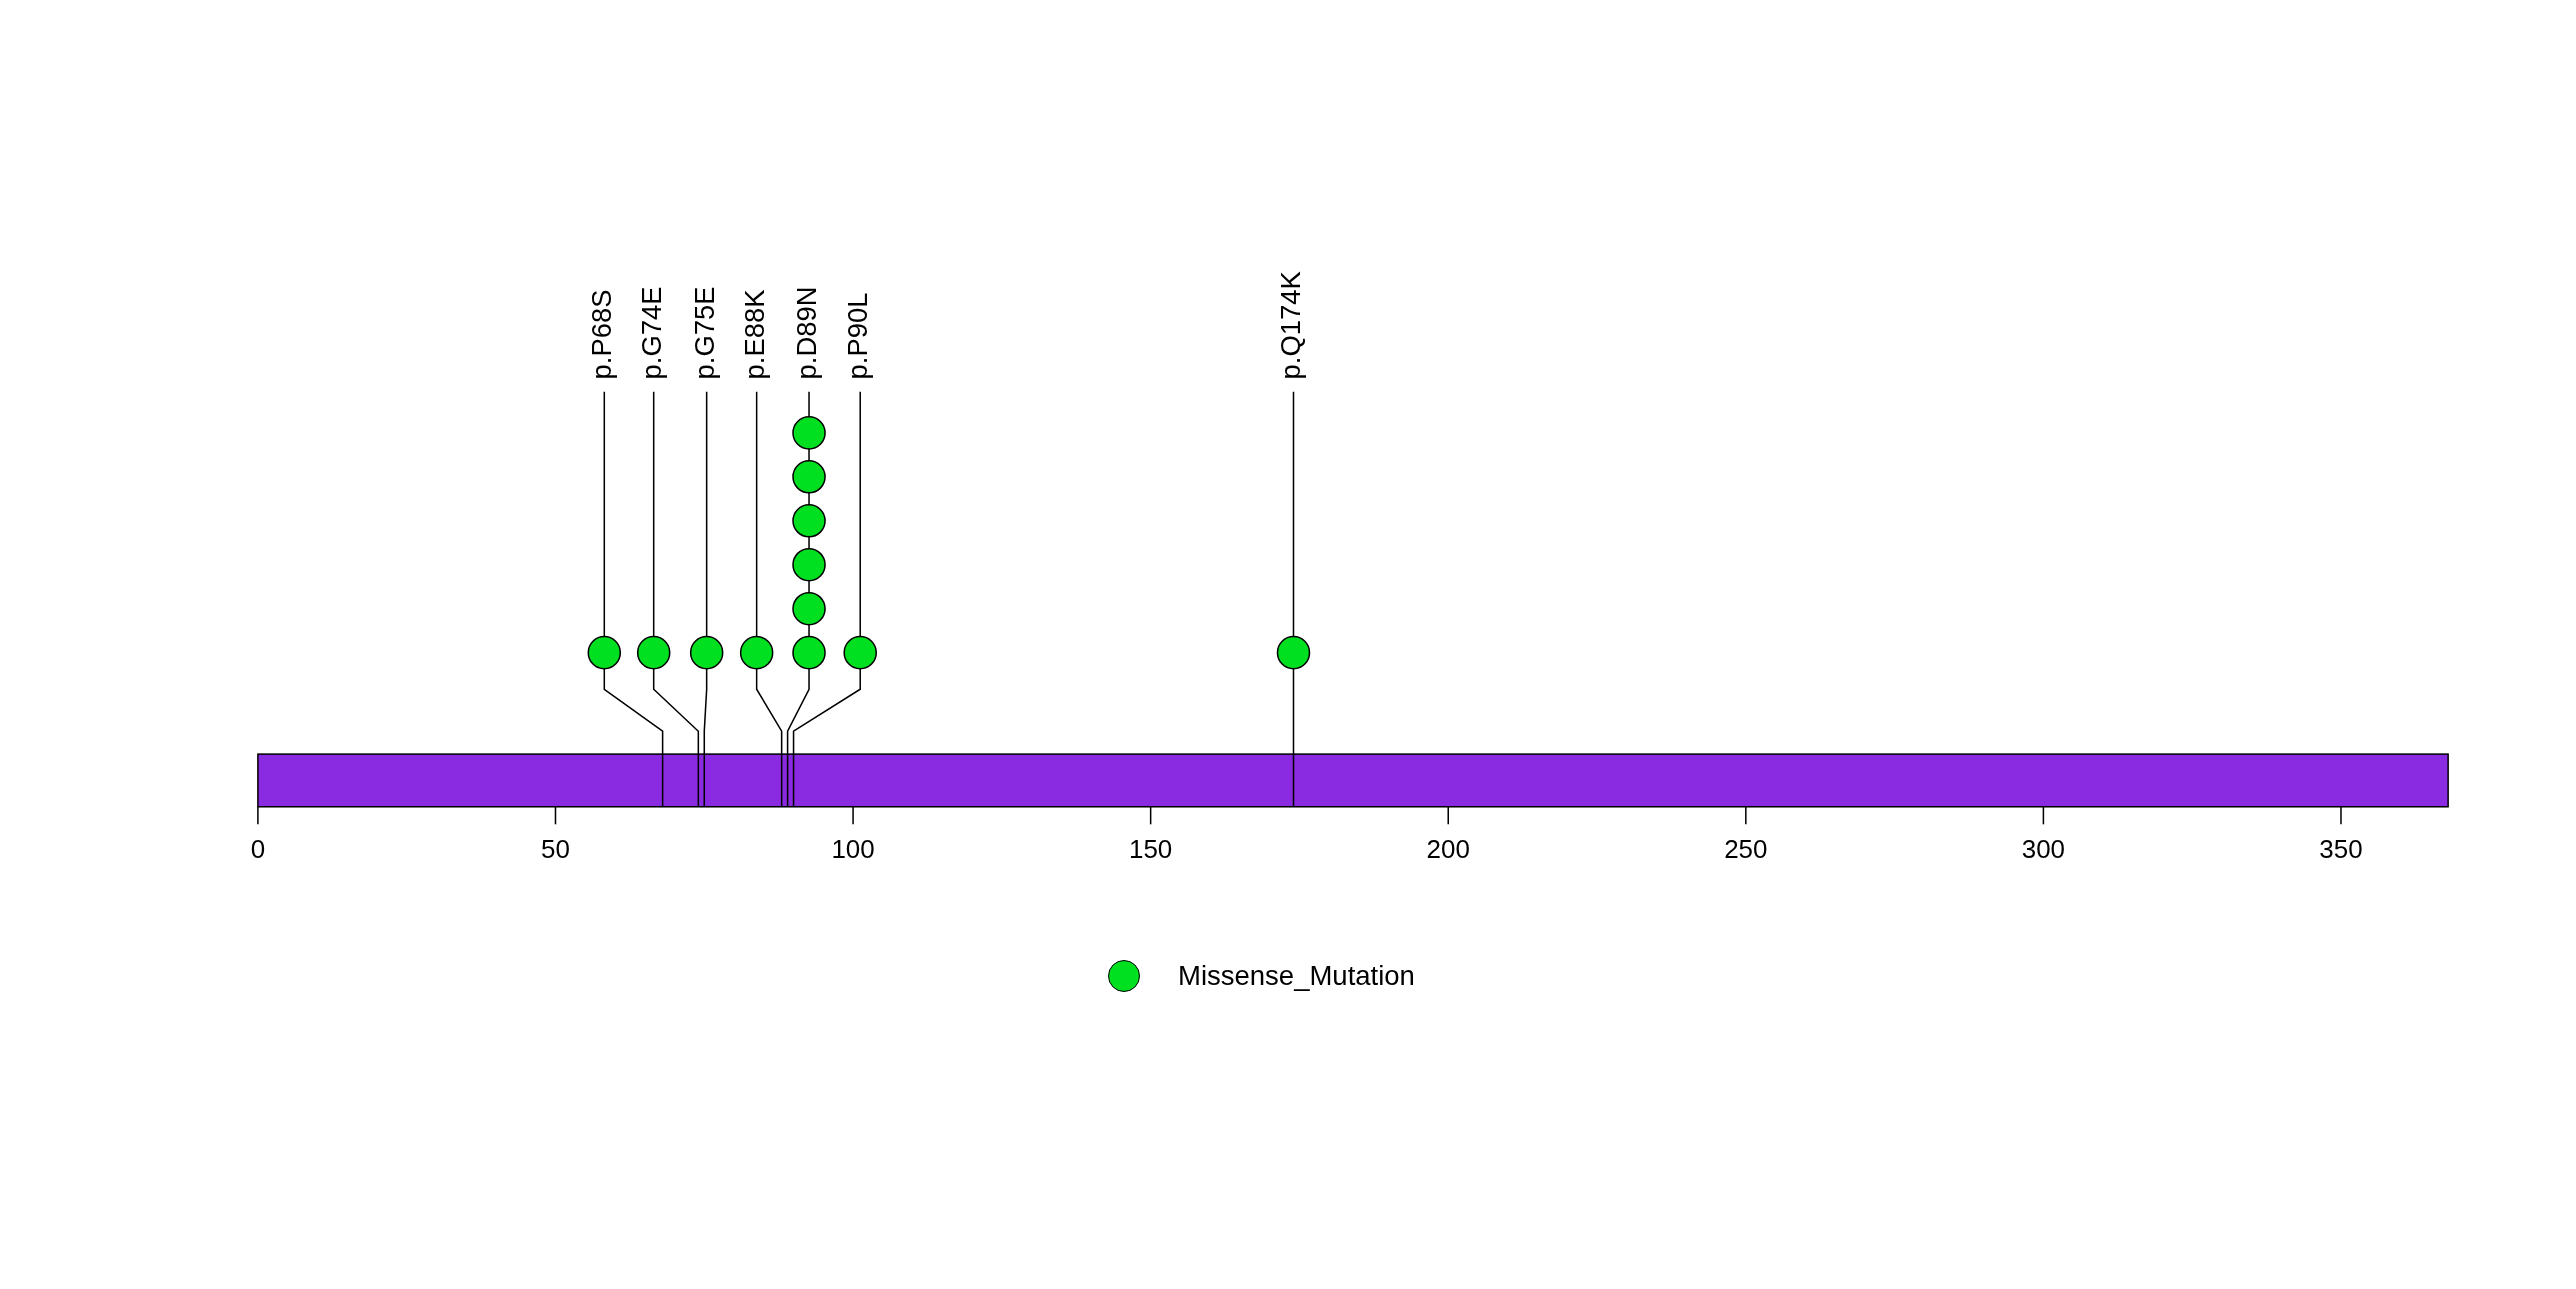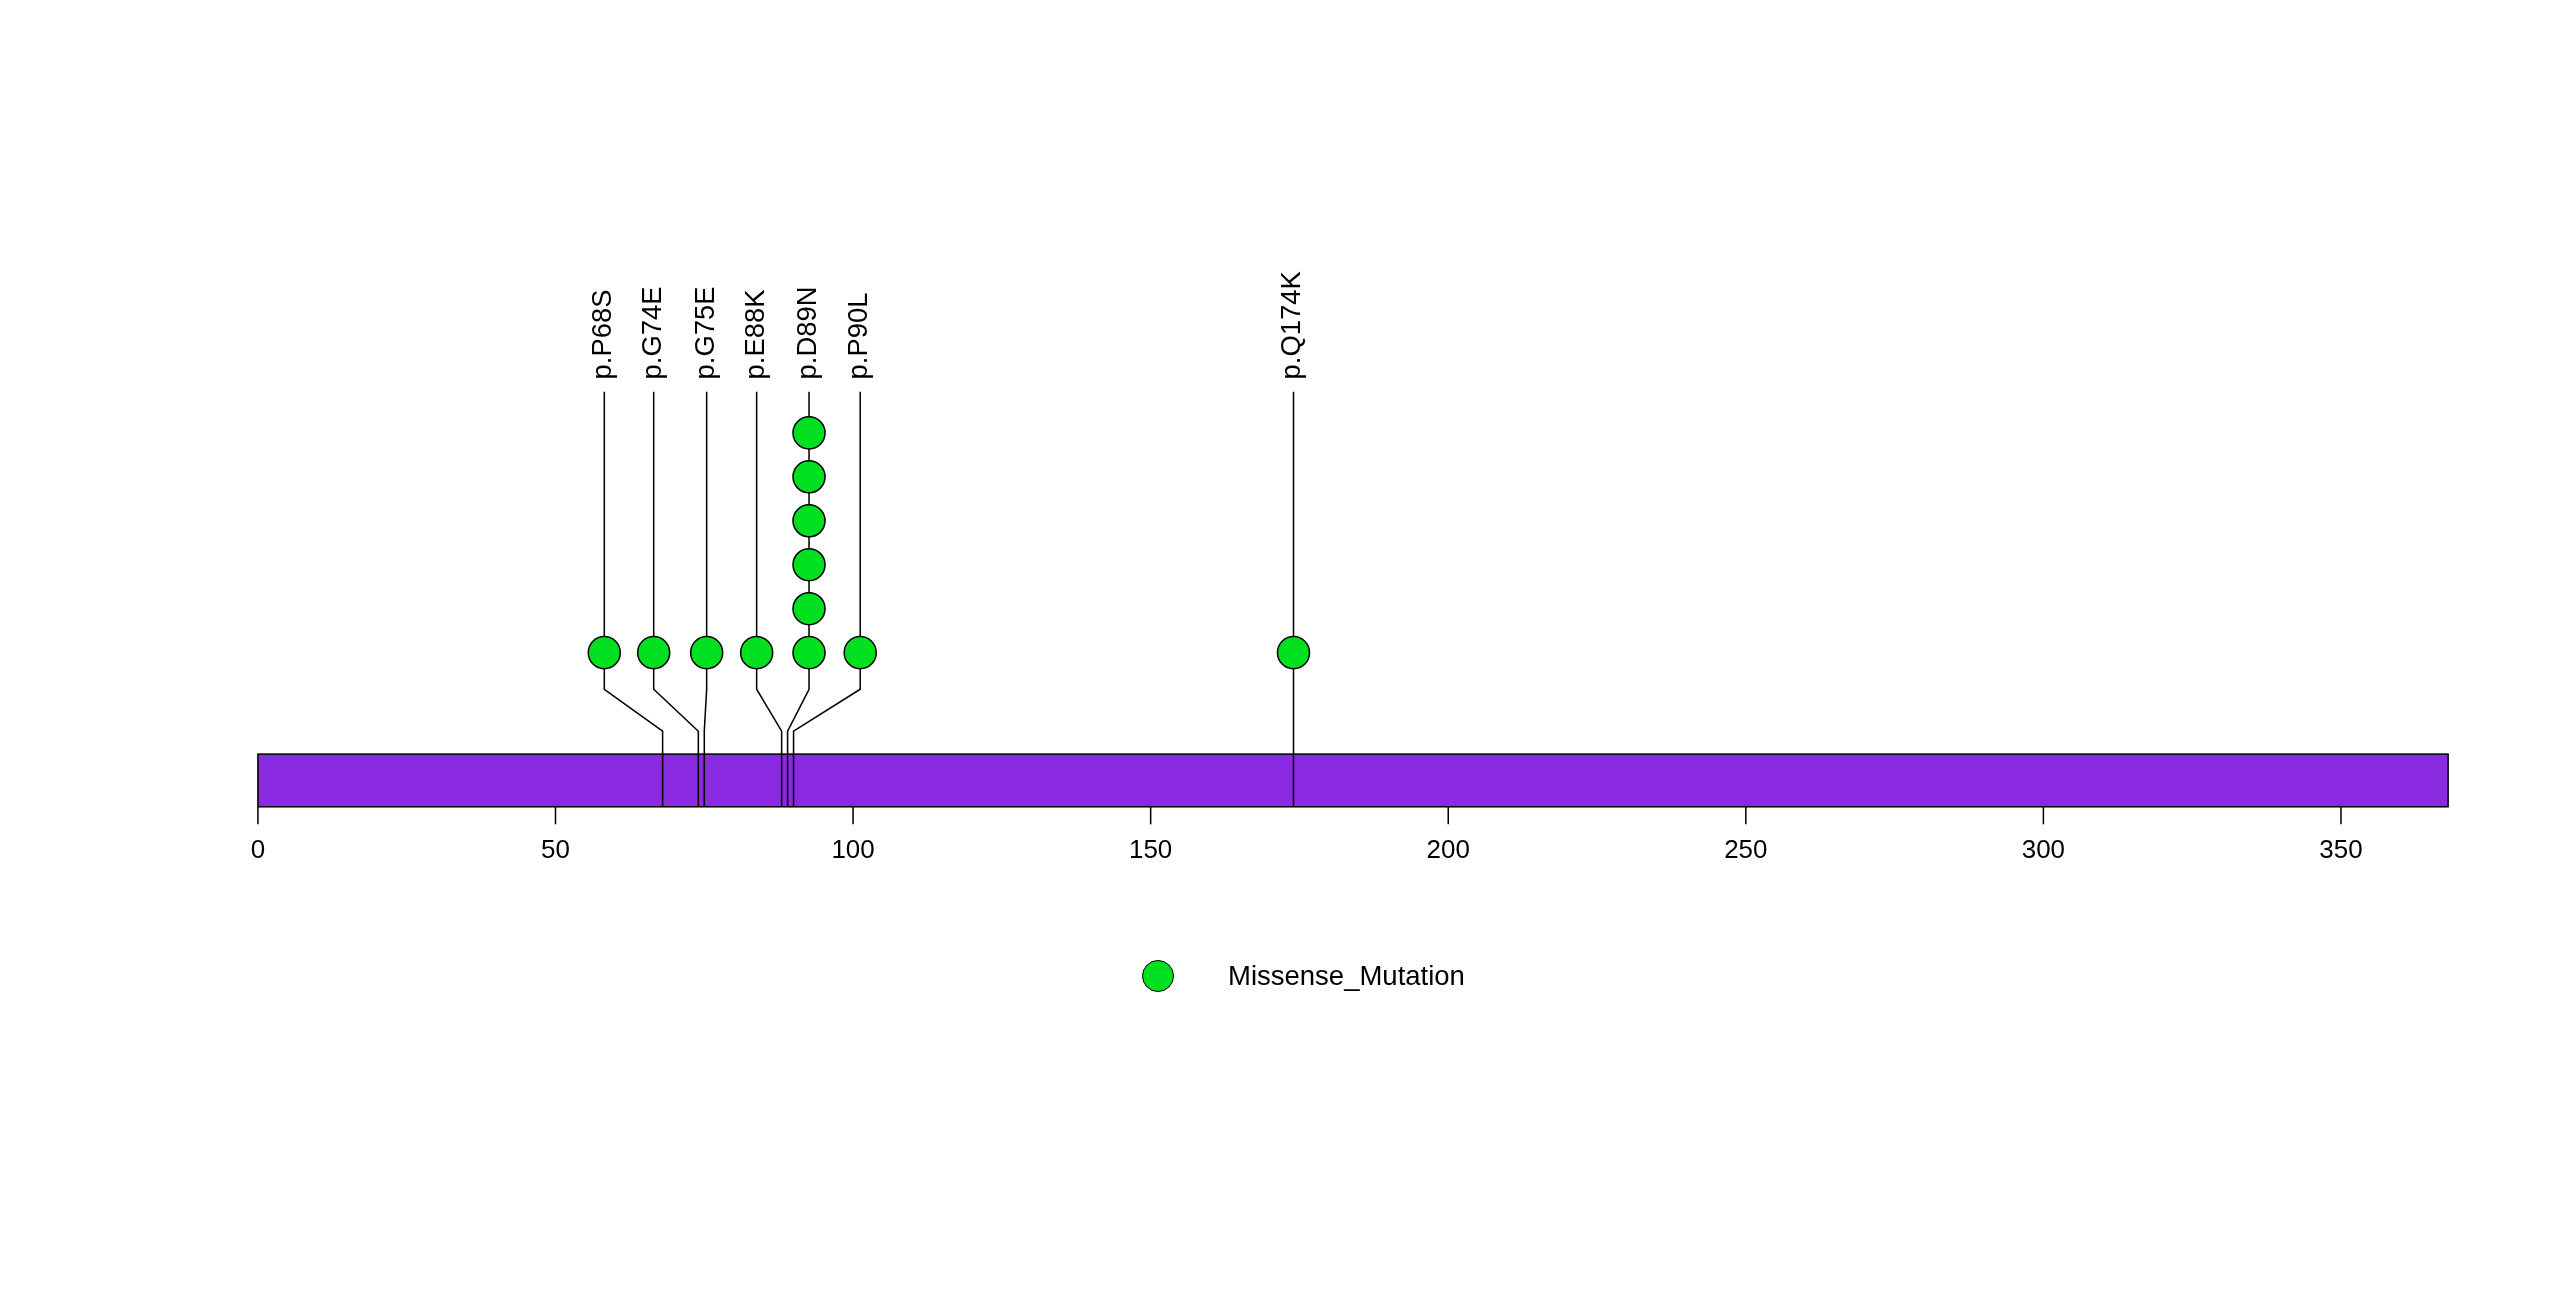--- a/index.html
+++ b/index.html
@@ -15,25 +15,25 @@
     font-family: "Liberation Sans", "DejaVu Sans", sans-serif;
     overflow: hidden;
   }
   .plot-svg {
     position: absolute;
     left: 0;
     top: 0;
   }
   .legend {
     position: absolute;
-    left: 1142px;
+    left: 1108px;
     top: 960px;
     display: flex;
     align-items: center;
-    gap: 54px;
+    gap: 38px;
   }
   .legend-dot {
     width: 32px;
     height: 32px;
     border-radius: 50%;
     border: 1.5px solid #000000;
     box-sizing: border-box;
   }
   .legend-label {
     font-size: 27.5px;

